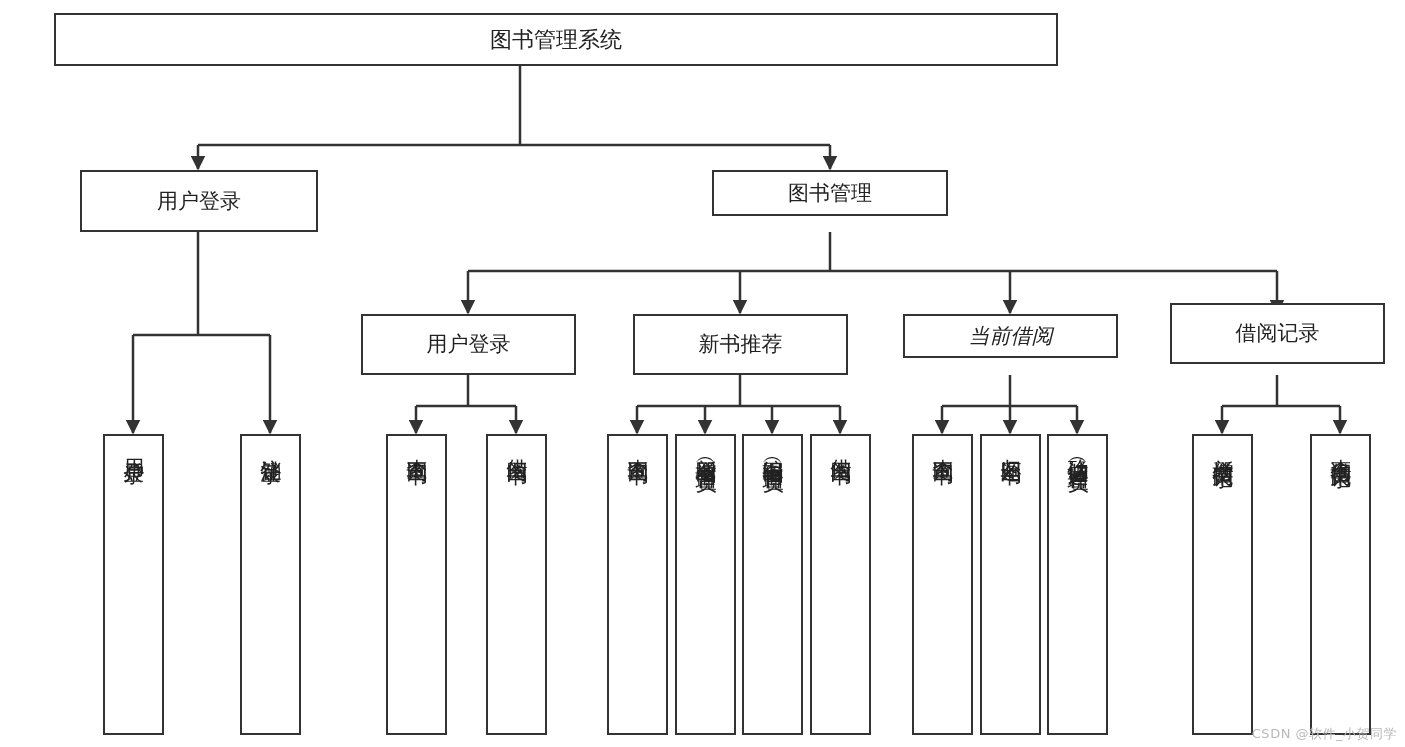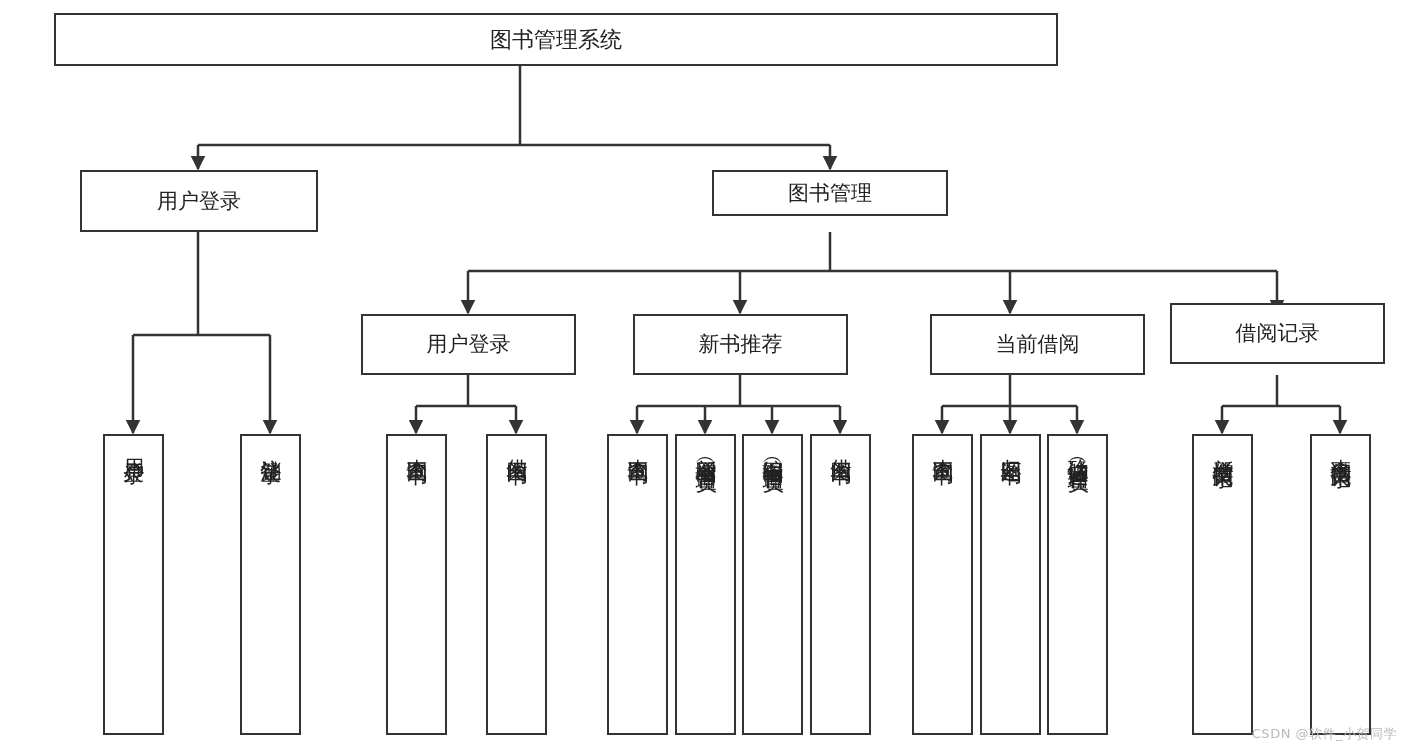--- a/index.html
+++ b/index.html
@@ -140,21 +140,21 @@
   </div>
 
   <div class="node level2" style="left:361px; top:314px; width:215px; height:61px;">
     <span class="node-label">用户登录</span>
   </div>
 
   <div class="node level2" style="left:633px; top:314px; width:215px; height:61px;">
     <span class="node-label">新书推荐</span>
   </div>
 
-  <div class="node level2" style="left:930px; top:314px; width:215px; height:61px;">
+  <div class="node level2" style="left:903px; top:314px; width:215px; height:44px;font-style:italic;">
     <span class="node-label">当前借阅</span>
   </div>
 
   <div class="node level2" style="left:1170px; top:303px; width:215px; height:61px;">
     <span class="node-label">借阅记录</span>
   </div>
 
   <div class="node leaf" style="left:103px; top:434px; width:61px; height:301px;">
     <span class="node-label">用户登录</span>
   </div>

